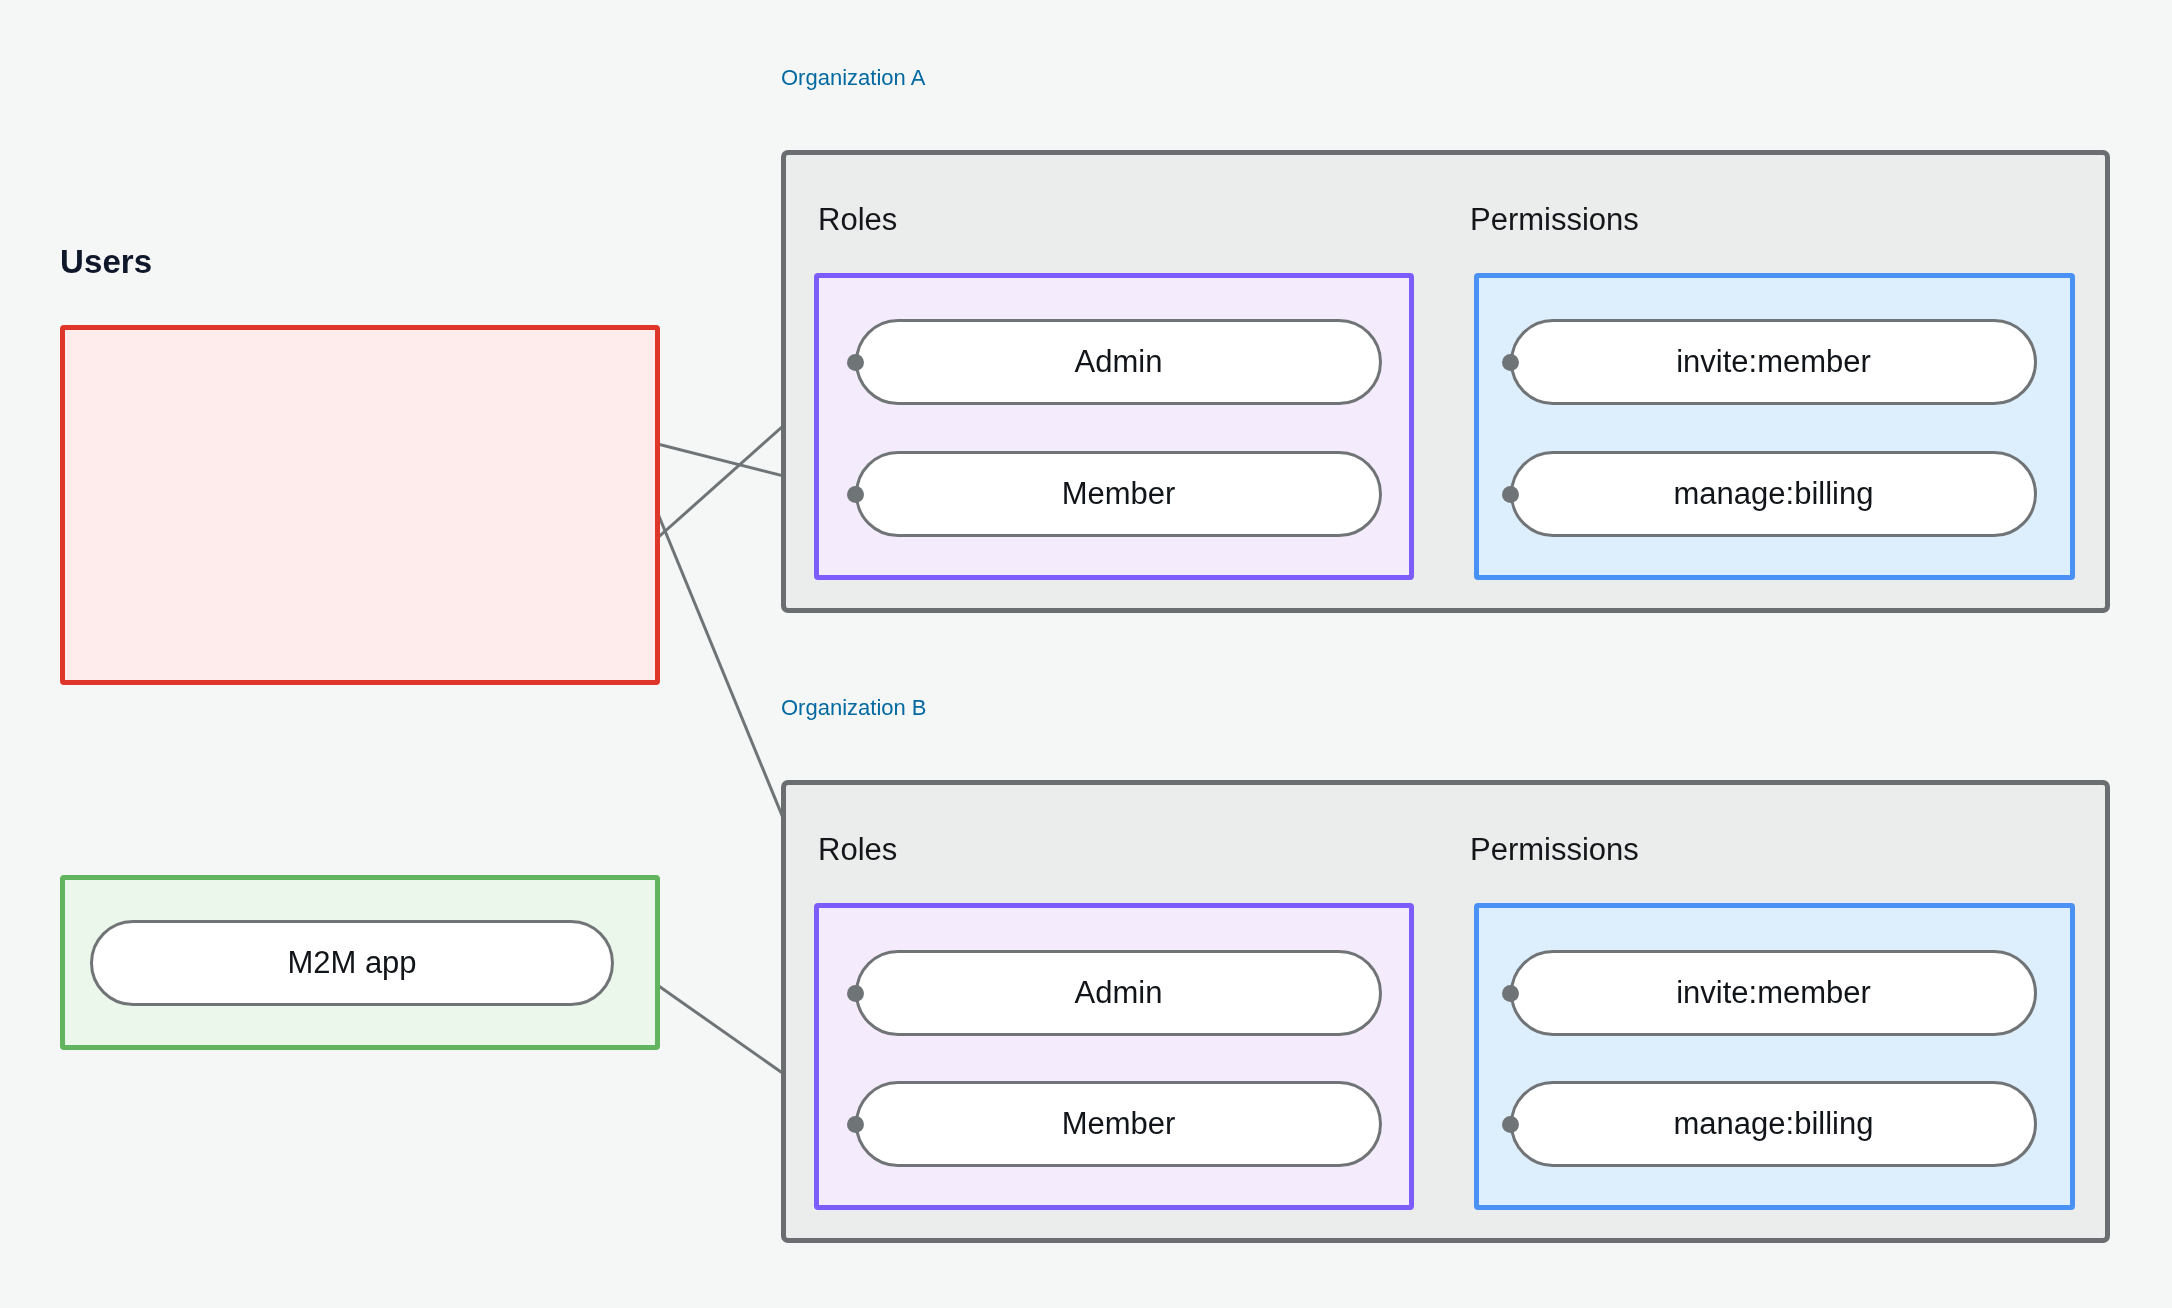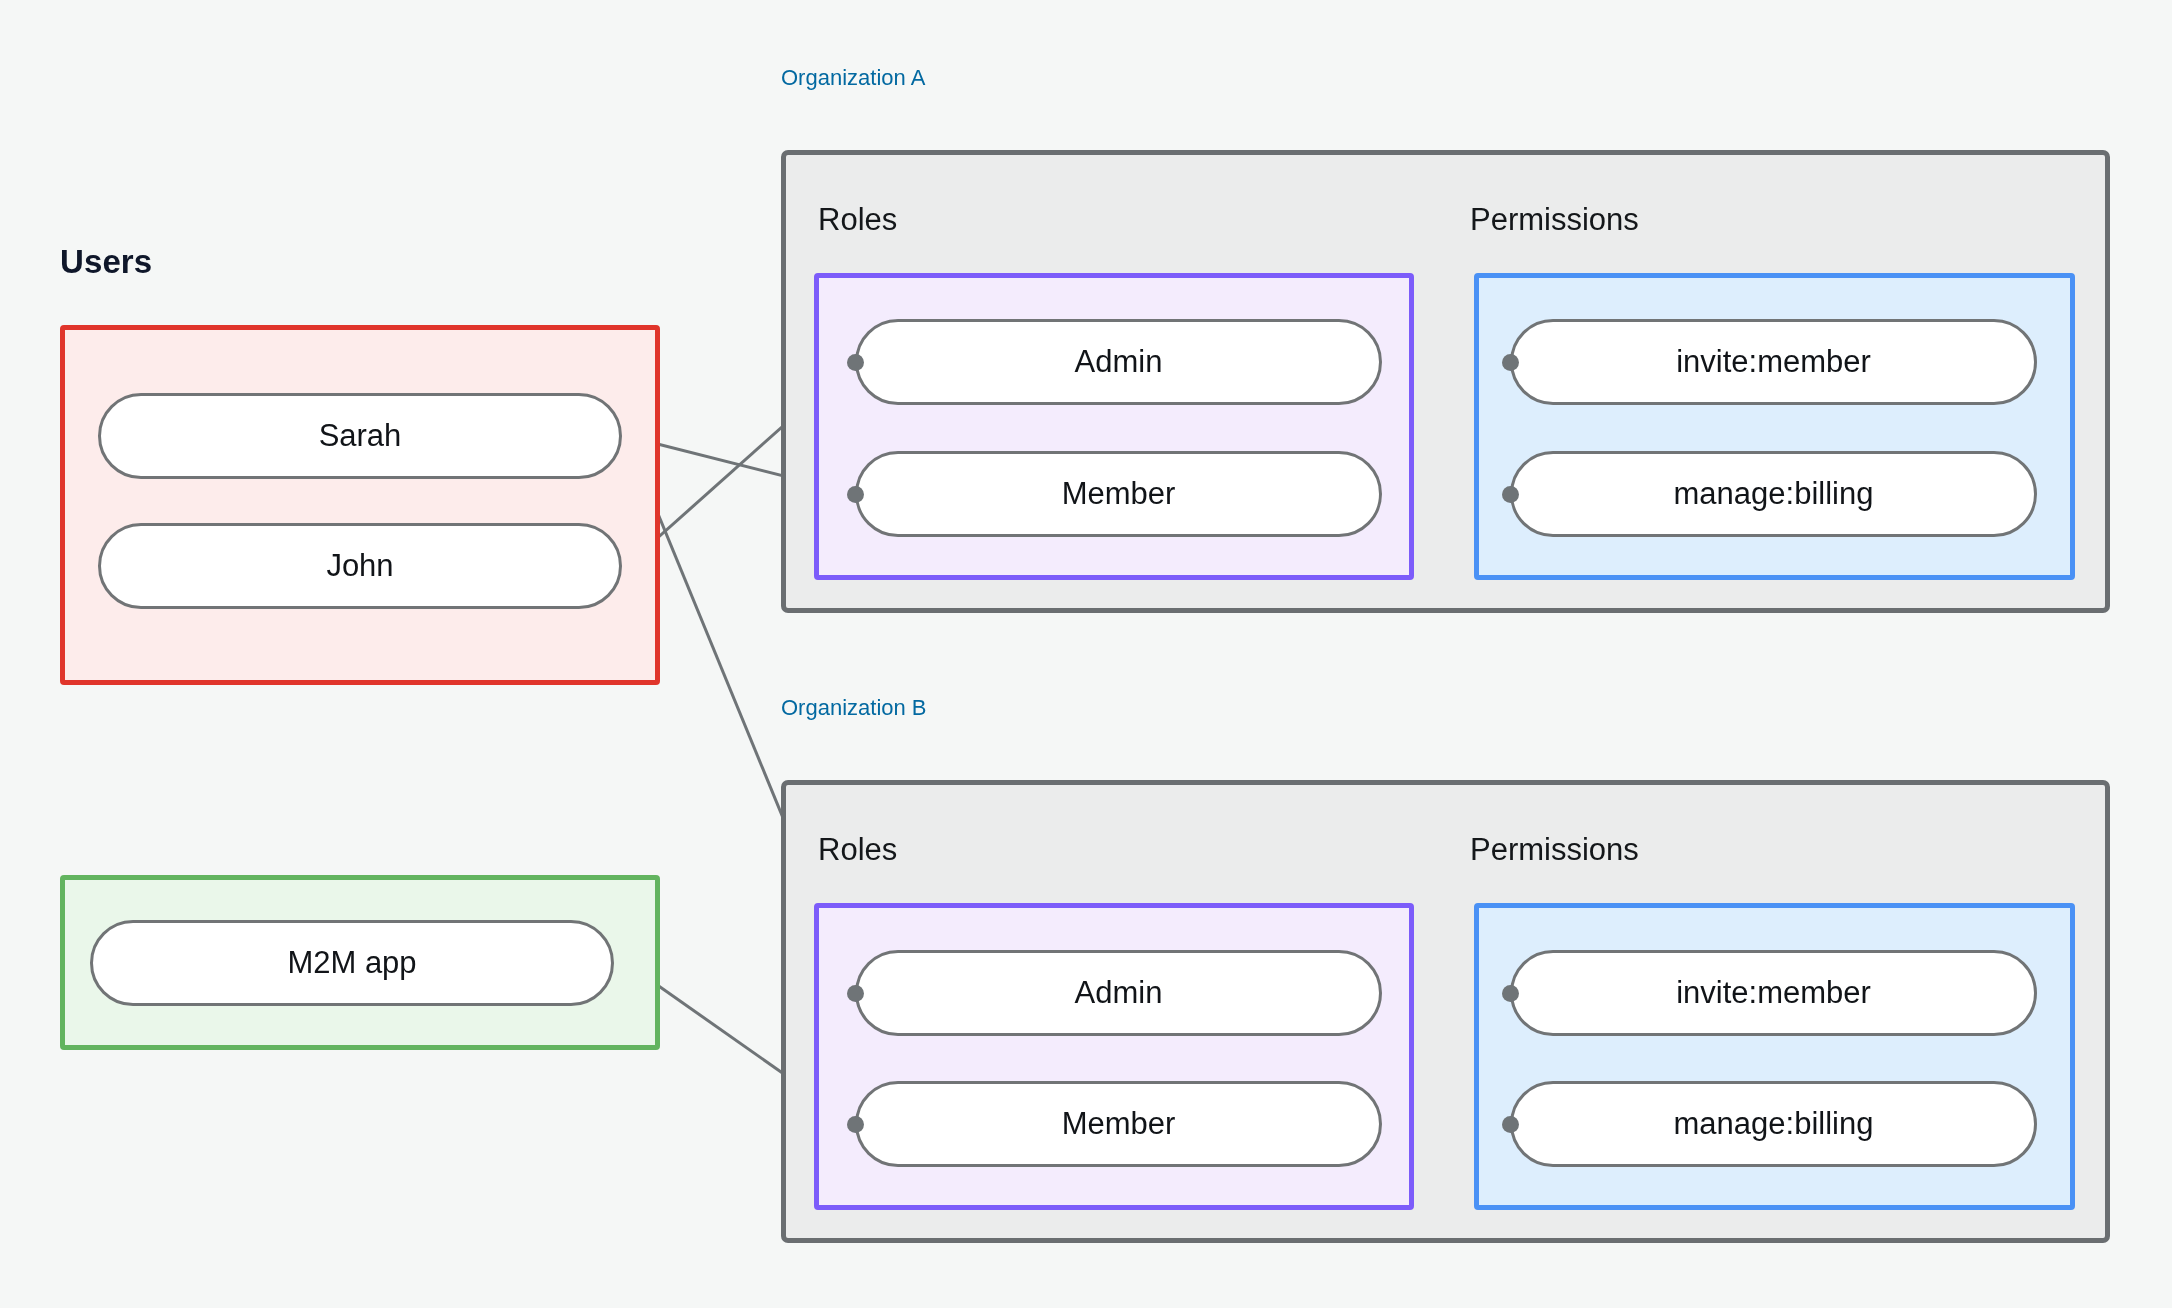--- a/index.html
+++ b/index.html
@@ -122,27 +122,21 @@
       <path d="M 1382,993 L 1510,993"></path>
       <path d="M 1382,993 L 1510,1124"></path>
       <path d="M 1382,1124 L 1510,1124"></path>
     </g>
   </svg>
 
   <div class="caption" style="left:60px; top:243px;">Users</div>
 
   <div class="box box-red" style="left:60px; top:325px; width:600px; height:360px;"></div>
 
-  <div class="pill" style="left:98px; top:393px; width:524px; height:86px;">
-    <span>Sarah</span>
-  </div>
-
-  <div class="pill" style="left:98px; top:523px; width:524px; height:86px;">
-    <span>John</span>
-  </div>
+
 
 
   <div class="box box-green" style="left:60px; top:875px; width:600px; height:175px;"></div>
 
   <div class="pill" style="left:90px; top:920px; width:524px; height:86px;">
     <span>M2M app</span>
   </div>
 
   <div class="org-title" style="left:781px; top:65px;">Organization A</div>
 

